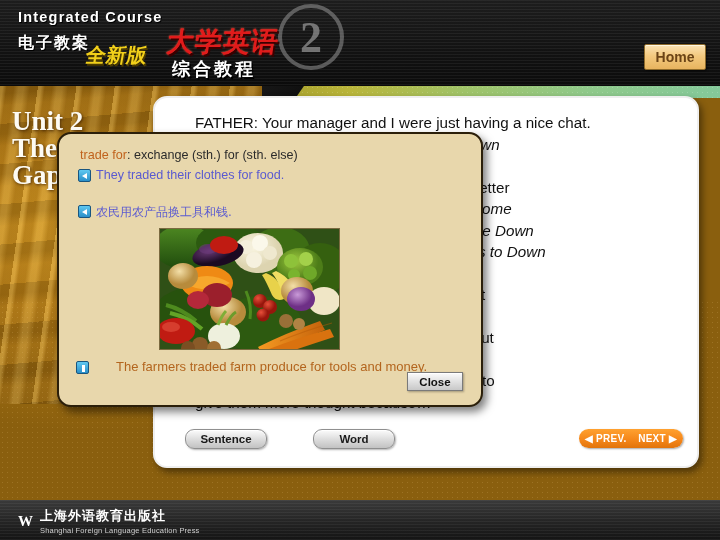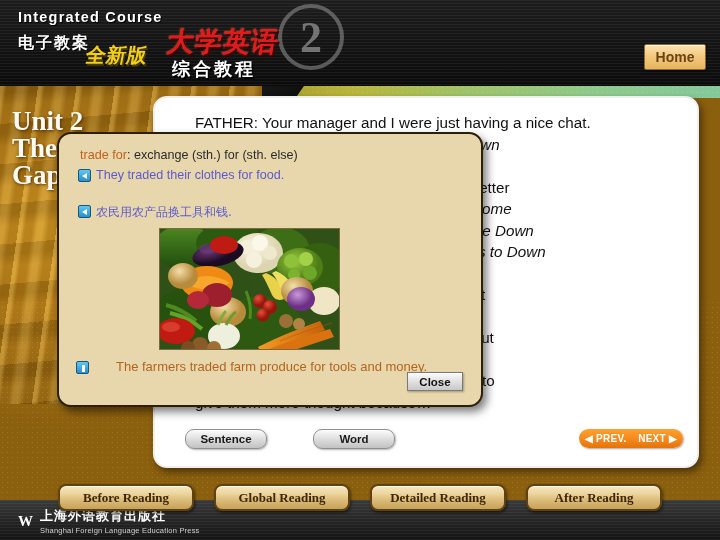--- a/index.html
+++ b/index.html
@@ -501,26 +501,20 @@
     </div>
 
     <div class="pop-row r3">
       <span class="info-icon"></span>
       <span>The farmers traded farm produce for tools and money.</span>
     </div>
 
     <div class="close-btn">Close</div>
   </div>
 
-  <div class="tabrow" id="tabrow">
-      <div class="tab-btn">Before Reading</div>
-      <div class="tab-btn">Global Reading</div>
-      <div class="tab-btn">Detailed Reading</div>
-      <div class="tab-btn">After Reading</div>
-    </div>
 
   <div class="footer">
     <div class="pub">
       <div class="pub-mark">W</div>
       <div>
         <div class="pub-cn">上海外语教育出版社</div>
         <div class="pub-en">Shanghai Foreign Language Education Press</div>
       </div>
     </div>
   </div>

